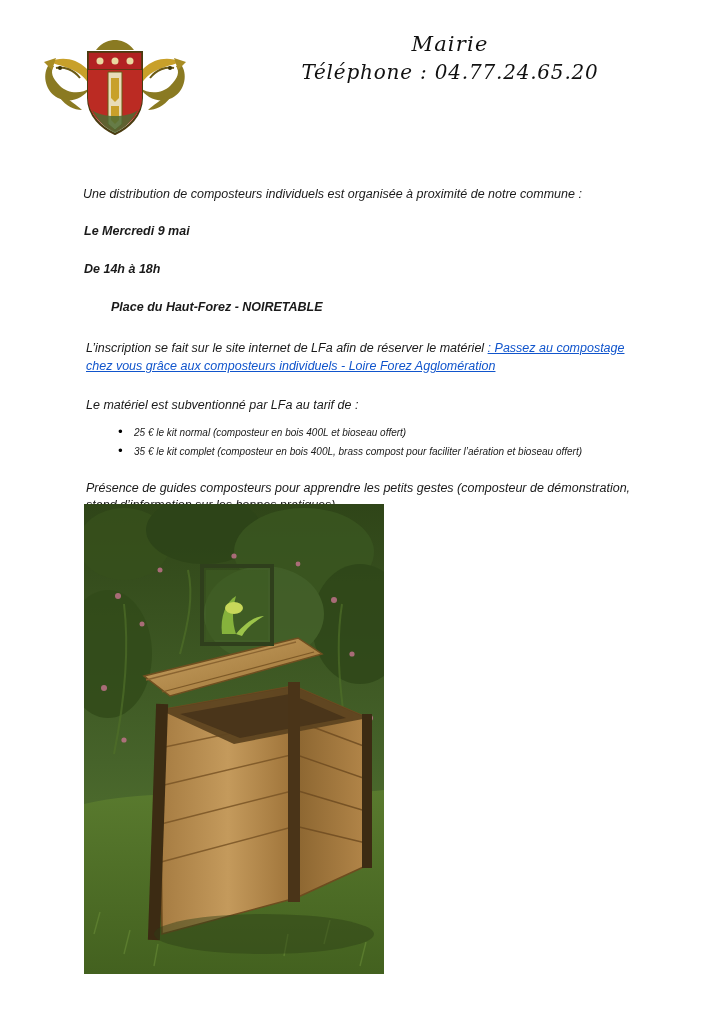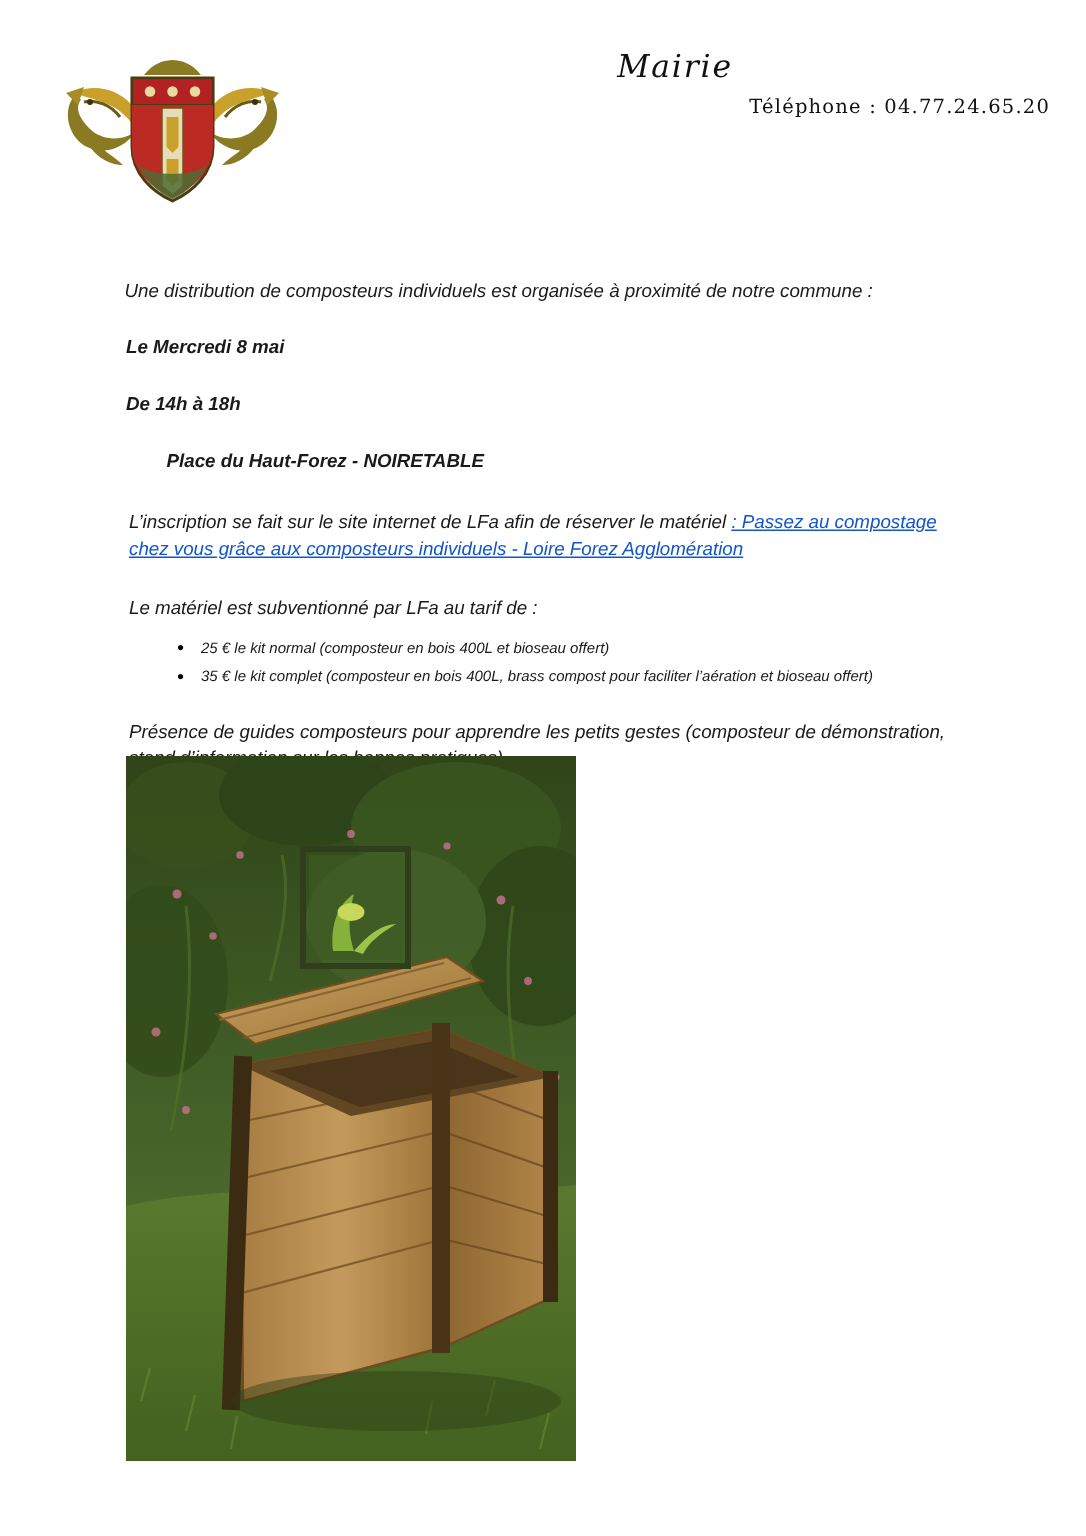--- a/index.html
+++ b/index.html
@@ -54,24 +54,24 @@
     font-style: italic;
     line-height: 28px;
   }
   .header-line-2 {
     font-size: 21px;
     letter-spacing: 0.6px;
     font-style: italic;
     line-height: 30px;
   }
   .header-line-3 {
-    font-size: 13px;
+    font-size: 20px;
     letter-spacing: 0.8px;
+    font-style: italic;
     line-height: 28px;
-    text-align: right;
   }
 
   
   .content {
     position: absolute;
     left: 82px;
     top: 186px;
     width: 560px;
     font-size: 12.5px;
     line-height: 17px;
@@ -205,21 +205,21 @@
     <div class="header-text">
       <div class="header-line-1">Mairie</div>
       <div class="header-line-3">Téléphone : 04.77.24.65.20</div>
     </div>
   </div>
 
   <div class="content">
 
     <p class="intro">Une distribution de composteurs individuels est organisée à proximité de notre commune :</p>
 
-    <p class="detail-line">Le Mercredi 8 mai</p>
+    <p class="detail-line">Le Mercredi 9 mai</p>
     <p class="detail-line">De 14h à 18h</p>
     <p class="detail-line last">Place du Haut-Forez  -  NOIRETABLE</p>
 
     <p class="registration">
       <span>L’inscription se fait sur le site internet de LFa afin de réserver le matériel </span><a class="link" href="#">: Passez au compostage chez vous grâce aux composteurs individuels - Loire Forez Agglomération</a>
     </p>
 
     <p class="subsidy">Le matériel est subventionné par LFa au tarif de :</p>
 
     <ul class="offers">

